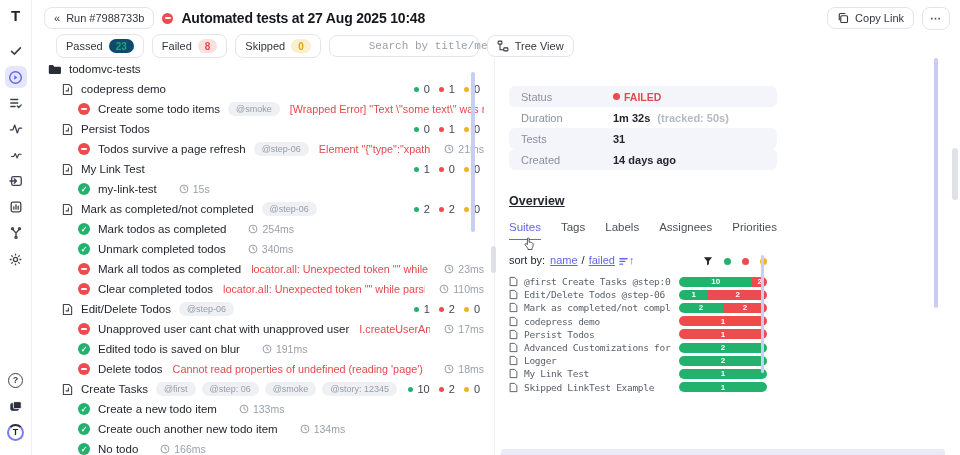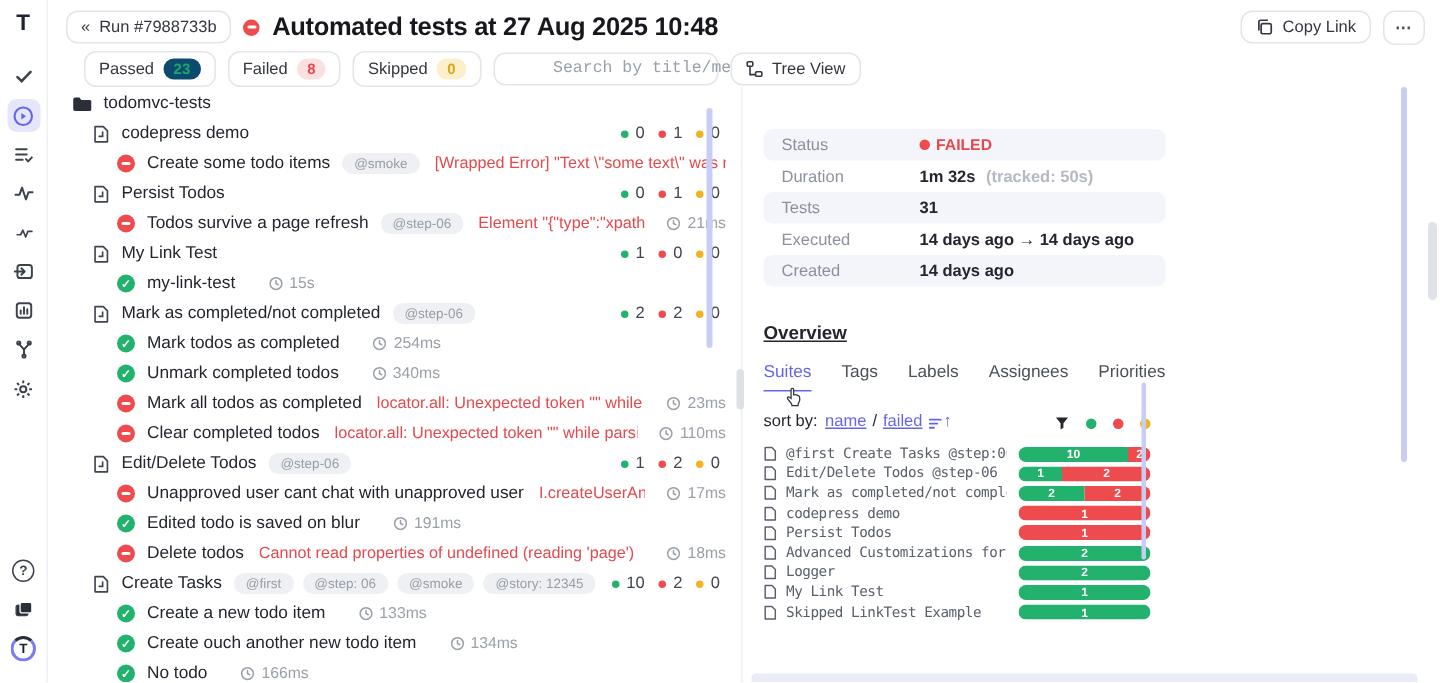--- a/index.html
+++ b/index.html
@@ -26,21 +26,21 @@
   
   .main { flex:1; display:flex; flex-direction:column; min-width:0; }
   .topbar { height:30px; display:flex; align-items:center; padding:6px 10px 0 12px; gap:8px; }
   .btn { display:inline-flex; align-items:center; gap:6px; border:1px solid #e3e5ea;
     background:#fff; border-radius:8px; font-size:11px; color:#33363f; padding:4px 9px;
     cursor:pointer; white-space:nowrap; }
   .run-btn { font-weight:500; }
   .fail-dot { width:11px; height:11px; border-radius:50%; background:#ee4b4e; position:relative; flex-shrink:0;}
   .fail-dot::after { content:""; position:absolute; left:2.5px; top:4.5px; width:6px; height:2px;
     background:#fff; border-radius:1px; }
-  .page-title { font-size:17px; font-weight:700; color:#16181d; letter-spacing:-.2px; white-space:nowrap; }
+  .page-title { font-size:14px; font-weight:700; color:#16181d; letter-spacing:-.2px; white-space:nowrap; }
   .top-spacer { flex:1; }
   .more-btn { padding:4px 7px; letter-spacing:1px; font-weight:700; color:#4b5059; }
 
   
   .filterbar { height:28px; display:flex; align-items:center; gap:8px; padding:4px 10px 0 24px; }
   .badge { border-radius:9px; font-size:10px; font-weight:600; padding:1.5px 7px; }
   .badge.g { background:#0c4a6e; color:#1da76a; }
   .badge.r { background:#fbe0e0; color:#e5494d; }
   .badge.y { background:#fcefcb; color:#d9a514; }
   .search-box { display:flex; align-items:center; gap:6px; border:1px solid #e3e5ea; border-radius:8px;
@@ -562,26 +562,20 @@
                 <span>1m 32s</span>
                 <span class="sum-extra">(tracked: 50s)</span>
               </span>
   </div>
             <div class="sum-row alt">
     <span class="sum-label">Tests</span>
     <span class="sum-value">
                 <span>31</span>
               </span>
   </div>
-            <div class="sum-row">
-    <span class="sum-label">Executed</span>
-    <span class="sum-value">
-                <span>14 days ago → 14 days ago</span>
-              </span>
-  </div>
             <div class="sum-row alt">
     <span class="sum-label">Created</span>
     <span class="sum-value">
                 <span>14 days ago</span>
               </span>
   </div>
           </div>
 
         <div class="h2 overview-hd">Overview</div>
         <div class="tabs" id="overview-tabs">

